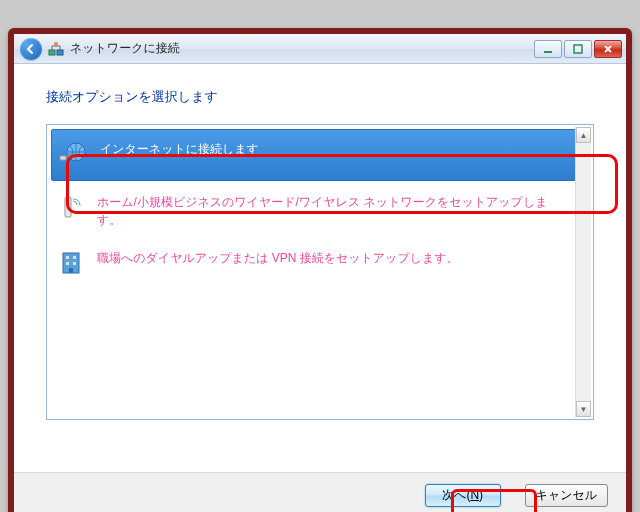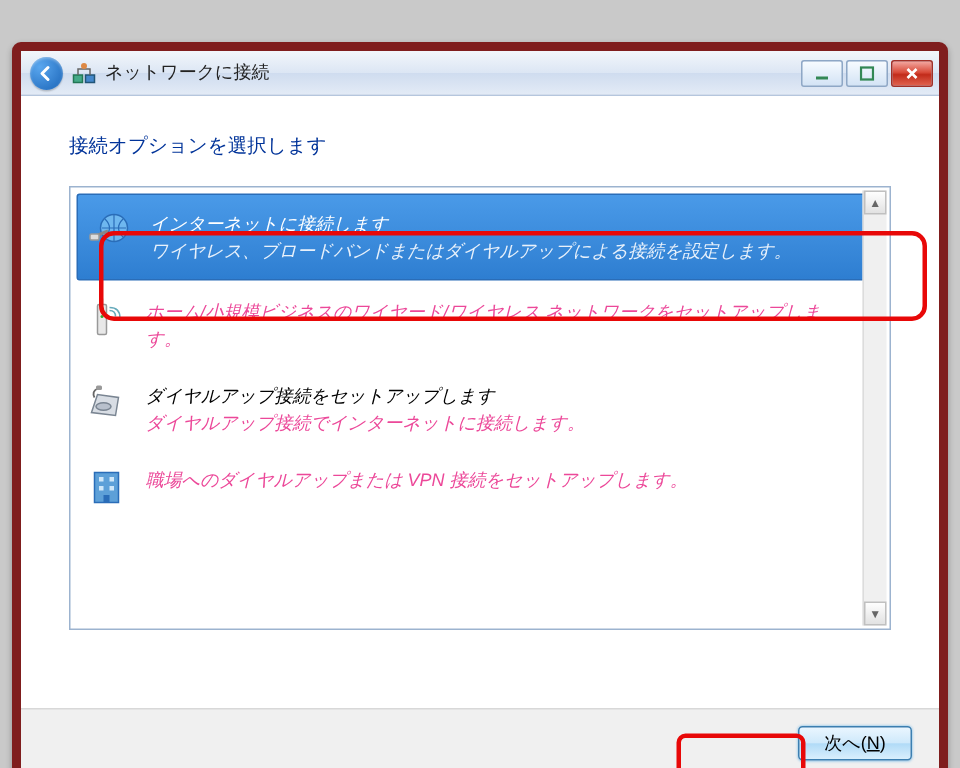--- a/index.html
+++ b/index.html
@@ -94,21 +94,20 @@
     display:flex;align-items:center;justify-content:center;
     font-size:8px; color:#666;
   }
   .sb-track { flex:1; }
   .option {
     display: flex;
     align-items: flex-start;
     padding: 8px 22px 10px 6px;
     gap: 10px;
     cursor: pointer;
-    font-style: italic;
   }
   .option.selected {
     background: linear-gradient(to bottom, #4a9ae8, #2e7ed1);
     color: #fff;
     border: 1px solid #2a6db8;
     border-radius: 2px;
     margin: 2px;
   }
   .opt-icon {
     width: 32px; height: 32px;
@@ -207,53 +206,38 @@
         <div class="opt-icon globe-ico">
           <svg viewBox="0 0 32 32">
               <circle cx="18" cy="14" r="9" fill="#6eb7ef" stroke="#2a6db8"></circle>
               <path d="M10 14 H26 M18 5 V23 M12 8 Q18 14 12 20 M24 8 Q18 14 24 20" stroke="#2a6db8" fill="none" stroke-width="0.8"></path>
               <path d="M4 20 L14 16" stroke="#888" stroke-width="2"></path>
               <rect x="2" y="18" width="6" height="4" rx="1" fill="#ddd" stroke="#999"></rect>
             </svg>
         </div>
         <div class="opt-text">
           <div class="opt-title">インターネットに接続します</div>
-          <div class="opt-desc">ワイヤレス、ブロードバンドまたはダイヤルアップによる接続を設定します。</div>
         </div>
       </div>
 
       <div class="option">
         <div class="opt-icon router-ico">
           <svg viewBox="0 0 32 32">
               <rect x="10" y="6" width="6" height="20" rx="1" fill="#e8e8e8" stroke="#999"></rect>
               <line x1="13" y1="2" x2="13" y2="6" stroke="#555" stroke-width="1.5"></line>
               <circle cx="13" cy="10" r="1" fill="#3a3"></circle>
               <circle cx="13" cy="14" r="1" fill="#3a3"></circle>
               <path d="M18 10 Q22 10 22 14 M18 8 Q25 8 25 15" stroke="#6ab" fill="none"></path>
             </svg>
         </div>
         <div class="opt-text">
           <div class="opt-desc">ホーム/小規模ビジネスのワイヤード/ワイヤレス ネットワークをセットアップします。</div>
         </div>
       </div>
 
-      <div class="option">
-        <div class="opt-icon modem-ico">
-          <svg viewBox="0 0 32 32">
-              <path d="M6 22 L10 10 L24 12 L22 24 Z" fill="#d8dde4" stroke="#7a8592"></path>
-              <ellipse cx="14" cy="18" rx="5" ry="2.5" fill="#b8c0cc" stroke="#7a8592"></ellipse>
-              <path d="M8 12 Q6 8 10 6" stroke="#666" fill="none" stroke-width="1.2"></path>
-              <rect x="9" y="4" width="4" height="3" rx="1" fill="#999"></rect>
-            </svg>
-        </div>
-        <div class="opt-text">
-          <div class="opt-title">ダイヤルアップ接続をセットアップします</div>
-          <div class="opt-desc">ダイヤルアップ接続でインターネットに接続します。</div>
-        </div>
-      </div>
 
       <div class="option">
         <div class="opt-icon office-ico">
           <svg viewBox="0 0 32 32">
               <rect x="8" y="6" width="16" height="20" fill="#5da0d8" stroke="#2a6db8"></rect>
               <rect x="11" y="9" width="3" height="3" fill="#cfe7f9"></rect>
               <rect x="18" y="9" width="3" height="3" fill="#cfe7f9"></rect>
               <rect x="11" y="15" width="3" height="3" fill="#cfe7f9"></rect>
               <rect x="18" y="15" width="3" height="3" fill="#cfe7f9"></rect>
               <rect x="14" y="21" width="4" height="5" fill="#2a6db8"></rect>
@@ -269,17 +253,20 @@
         <div class="sb-track"></div>
         <div class="sb-btn">▼</div>
       </div>
     </div>
   </div>
 
   <div class="footer">
     <div class="btn primary">
       <span><span>次へ(<span class="underline">N</span>)</span></span>
     </div>
+    <div class="btn">
+      <span>キャンセル</span>
+    </div>
   </div>
 
   <div class="ring ring1"></div>
   <div class="ring ring2"></div>
 </div>
 
 </body></html>

